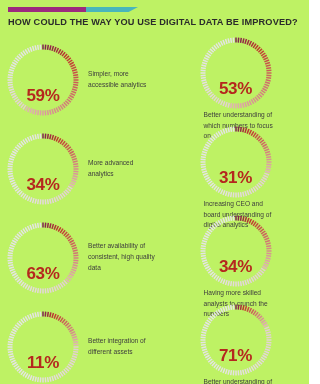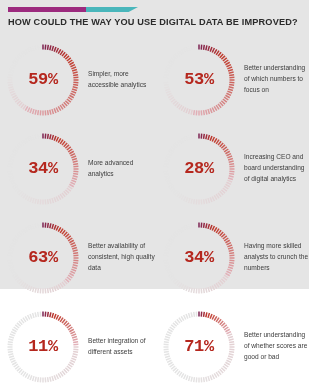--- a/index.html
+++ b/index.html
@@ -2,21 +2,21 @@
 <html><head>
 <meta charset="utf-8">
 <style>
   * { margin:0; padding:0; box-sizing:border-box; }
   html, body {
     width:309px; height:384px;
     background:#ffffff;
     font-family:"Liberation Sans", sans-serif;
     overflow:hidden;
   }
-  .page { position:relative; width:309px; height:289px; background:#e5e5e5; }
+  .page { position:relative; width:309px; height:384px; background:#bef264; }
 
   
   .accent-bar {
     position:absolute; left:8px; top:7px;
     width:130px; height:5px;
     display:flex;
   }
   .accent-seg-a { width:78px; height:100%; background:#9c2a7e; }
   .accent-seg-b {
     width:52px; height:100%; background:#49b6bb;
@@ -39,38 +39,38 @@
   .grid {
     position:absolute; left:0; top:36px;
     width:309px; height:348px;
   }
   .stat {
     position:absolute;
     display:flex;
     align-items:center;
   }
   .stat.col-left  { left:6px;   width:154px; }
-  .stat.col-right { left:162px; width:147px; }
+  .stat.col-right { left:162px; width:147px;flex-direction:column; }
   .stat.row-0 { top:0px;   height:87px; }
   .stat.row-1 { top:89px;  height:87px; }
   .stat.row-2 { top:178px; height:87px; }
   .stat.row-3 { top:267px; height:87px; }
 
   
   .donut {
     position:relative;
     width:74px; height:74px;
     flex:0 0 74px;
   }
   .donut svg { display:block; width:74px; height:74px; }
   .donut .value {
     position:absolute;
-    left:0; top:0; width:74px; height:74px;
+    left:0; top:16px; width:74px; height:74px;
     display:flex; align-items:center; justify-content:center;
-    font-family:Liberation Mono, monospace;
+    font-family:Liberation Sans, sans-serif;
     font-weight:bold;
     font-size:17px;
     color:#b5271e;
     letter-spacing:-0.3px;
     line-height:1;
     padding-bottom:1px;
   }
 
   
   .caption {
@@ -462,21 +462,21 @@
             <line x1="17.98" y1="13.15" x2="14.87" y2="9.24" stroke-width="1.5" stroke-linecap="butt" stroke="rgb(228,228,228)"></line>
             <line x1="19.82" y1="11.80" x2="17.00" y2="7.67" stroke-width="1.5" stroke-linecap="butt" stroke="rgb(228,228,228)"></line>
             <line x1="21.75" y1="10.59" x2="19.25" y2="6.26" stroke-width="1.5" stroke-linecap="butt" stroke="rgb(228,228,228)"></line>
             <line x1="23.77" y1="9.52" x2="21.60" y2="5.02" stroke-width="1.5" stroke-linecap="butt" stroke="rgb(228,228,228)"></line>
             <line x1="25.86" y1="8.61" x2="24.03" y2="3.95" stroke-width="1.5" stroke-linecap="butt" stroke="rgb(228,228,228)"></line>
             <line x1="28.01" y1="7.86" x2="26.54" y2="3.08" stroke-width="1.5" stroke-linecap="butt" stroke="rgb(228,228,228)"></line>
             <line x1="30.21" y1="7.26" x2="29.10" y2="2.39" stroke-width="1.5" stroke-linecap="butt" stroke="rgb(228,228,228)"></line>
             <line x1="32.45" y1="6.84" x2="31.71" y2="1.90" stroke-width="1.5" stroke-linecap="butt" stroke="rgb(228,228,228)"></line>
             <line x1="34.72" y1="6.59" x2="34.35" y2="1.60" stroke-width="1.5" stroke-linecap="butt" stroke="rgb(228,228,228)"></line>
           </svg>
-        <div class="value">28%</div>
+        <div class="value">31%</div>
       </div>
       <div class="caption">Increasing
 CEO and board
 understanding of
 digital analytics</div>
     </div>
 
     <div class="stat col-left row-2">
       <div class="donut">
         <svg viewBox="0 0 74 74">

